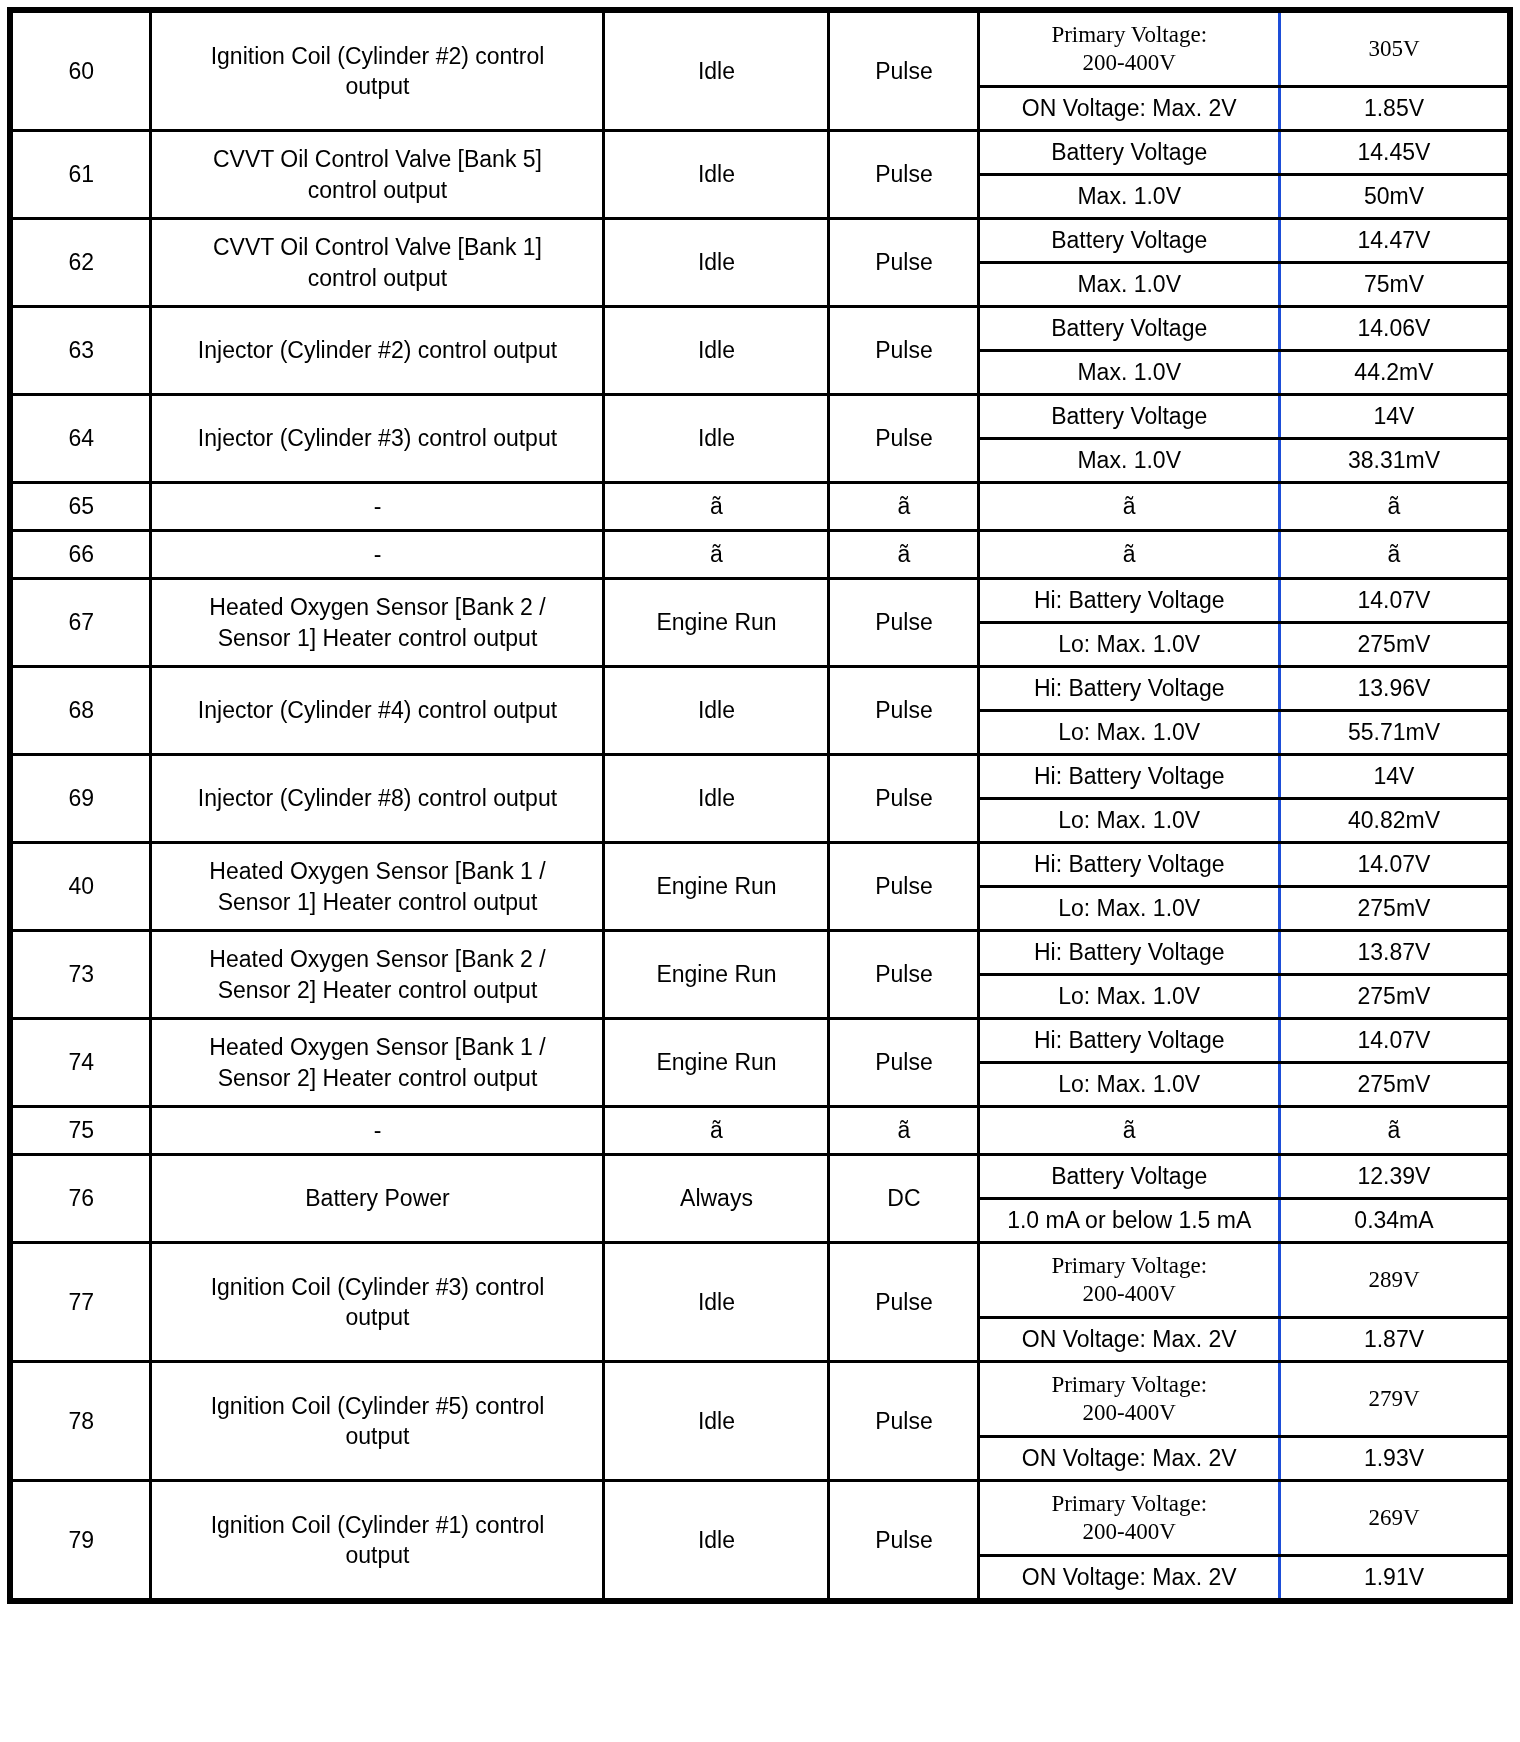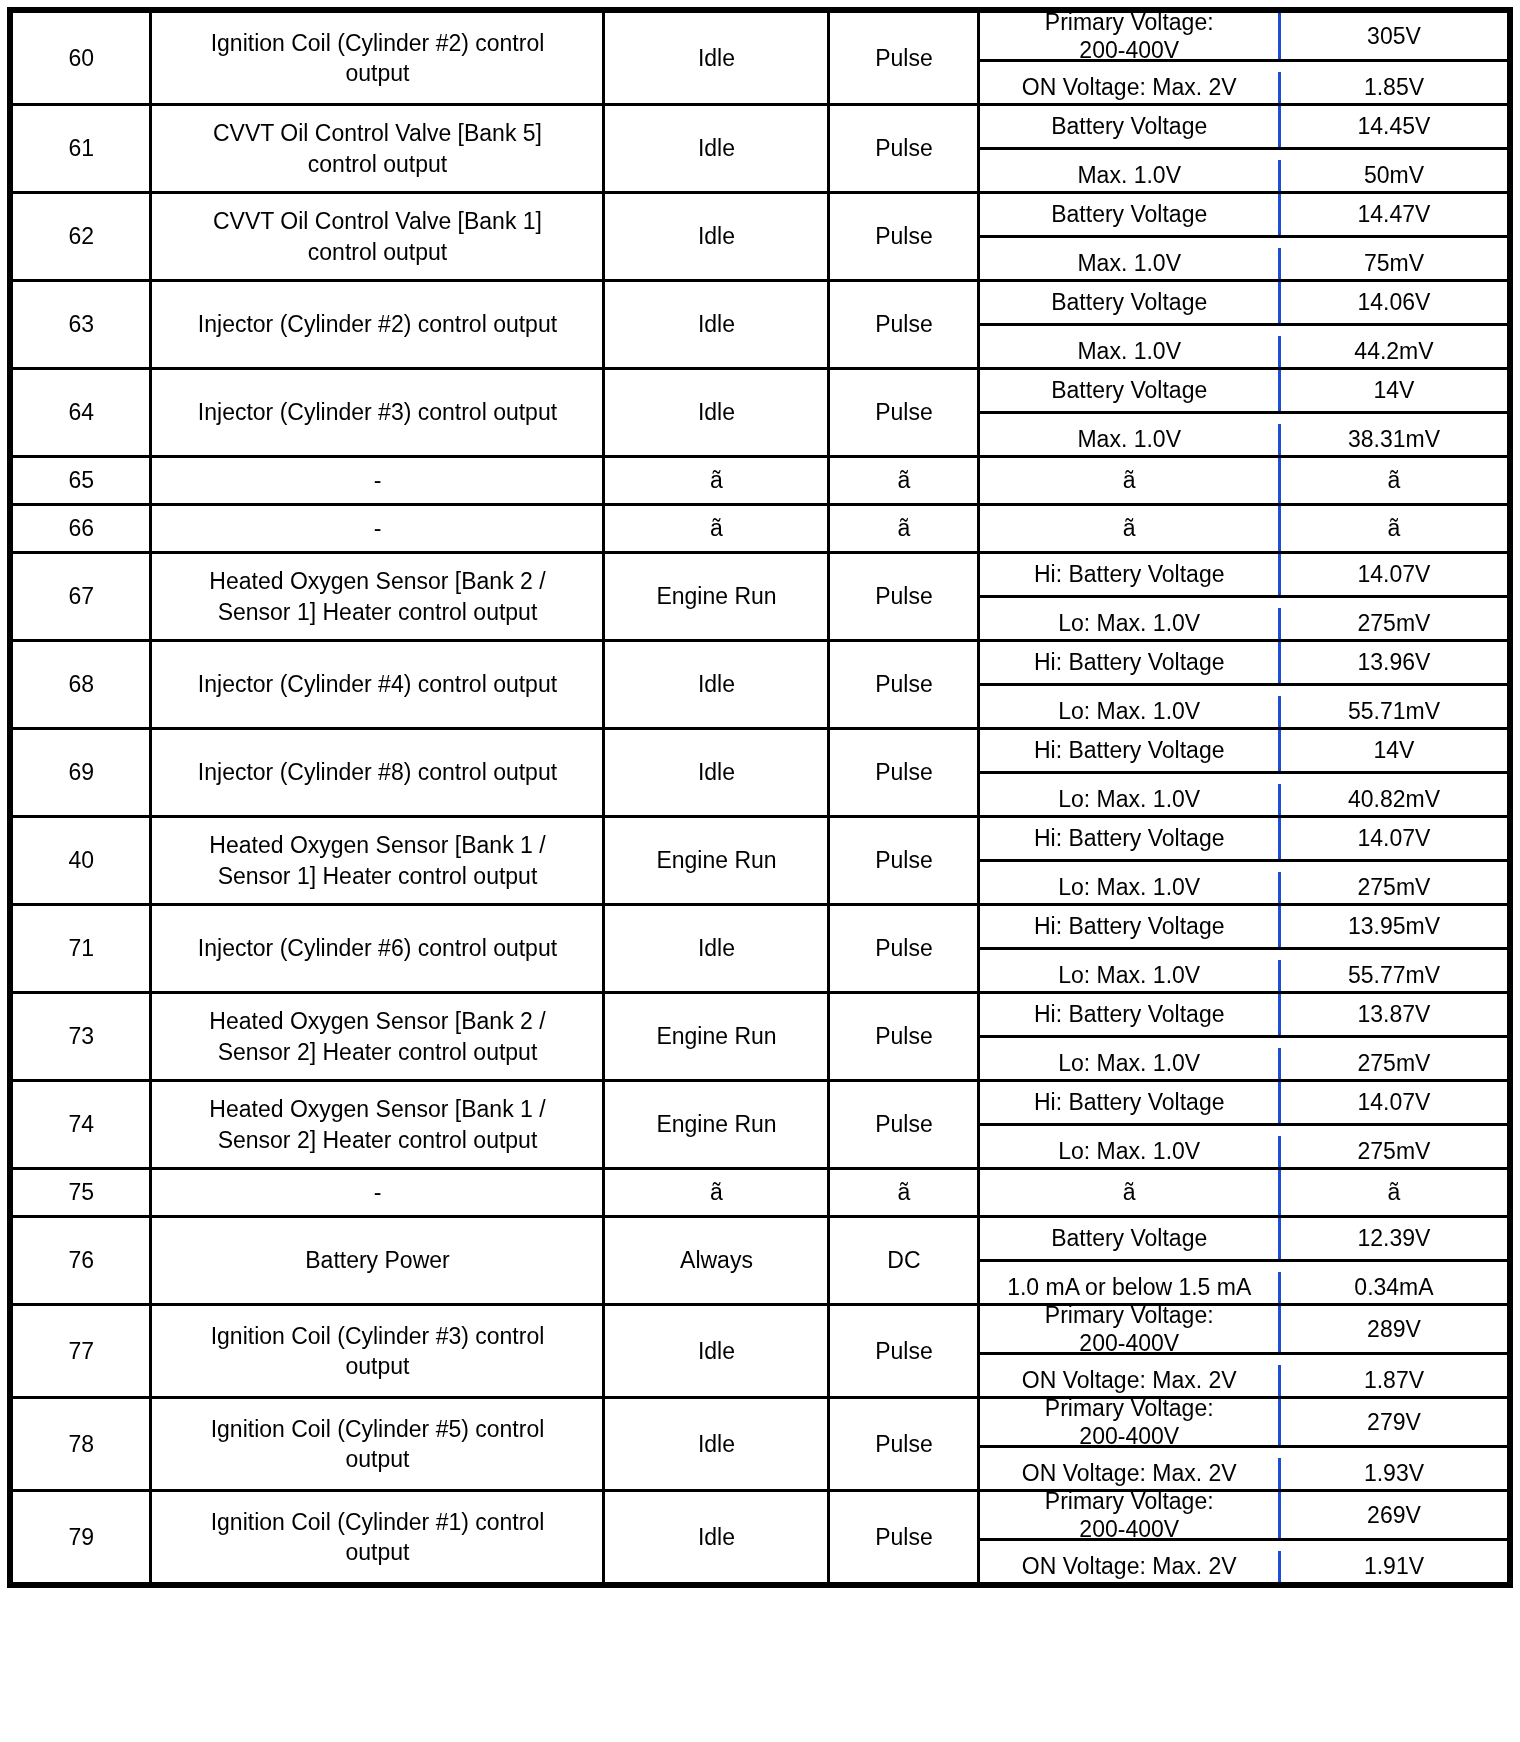--- a/index.html
+++ b/index.html
@@ -23,23 +23,23 @@
   }
   td.c-desc{
     text-align:center;
     padding:4px 8px;
     white-space:pre-line;
     line-height:1.32;
   }
   td.c-desc.dash{text-align:center;padding:4px 0;}
   td.c-group{padding:0;}
   .subrow{display:flex;align-items:stretch;height:41px;}
-  .subrow.tall{height:46px;}
+  .subrow.tall{height:72px;font-family:Liberation Serif, serif;}
   .subrow.single{height:45px;}
-  .subrow + .subrow{border-top:3px solid #000;align-items:flex-end;}
+  .subrow + .subrow{border-top:3px solid #000;}
   .spec{
     flex:0 0 56.5%;
     display:flex;align-items:center;justify-content:center;
     white-space:pre-line;text-align:center;line-height:1.22;
     padding:2px 4px;box-sizing:border-box;
   }
   .value{
     flex:1 1 auto;
     border-left:3px solid #1d4ed8;
     display:flex;align-items:center;justify-content:center;
@@ -229,36 +229,20 @@
               <div class="spec">Hi: Battery Voltage</div>
               <div class="value">14.07V</div>
             </div>
             <div class="subrow">
               <div class="spec">Lo: Max. 1.0V</div>
               <div class="value">275mV</div>
             </div>
           </td>
   </tr>
         <tr class="row">
-    <td class="c-pin">71</td>
-    <td class="c-desc">Injector (Cylinder #6) control output</td>
-    <td class="c-cond">Idle</td>
-    <td class="c-type">Pulse</td>
-    <td class="c-group" colspan="2">
-            <div class="subrow">
-              <div class="spec">Hi: Battery Voltage</div>
-              <div class="value">13.95mV</div>
-            </div>
-            <div class="subrow">
-              <div class="spec">Lo: Max. 1.0V</div>
-              <div class="value">55.77mV</div>
-            </div>
-          </td>
-  </tr>
-        <tr class="row">
     <td class="c-pin">73</td>
     <td class="c-desc">Heated Oxygen Sensor [Bank 2 /
 Sensor 2] Heater control output</td>
     <td class="c-cond">Engine Run</td>
     <td class="c-type">Pulse</td>
     <td class="c-group" colspan="2">
             <div class="subrow">
               <div class="spec">Hi: Battery Voltage</div>
               <div class="value">13.87V</div>
             </div>

